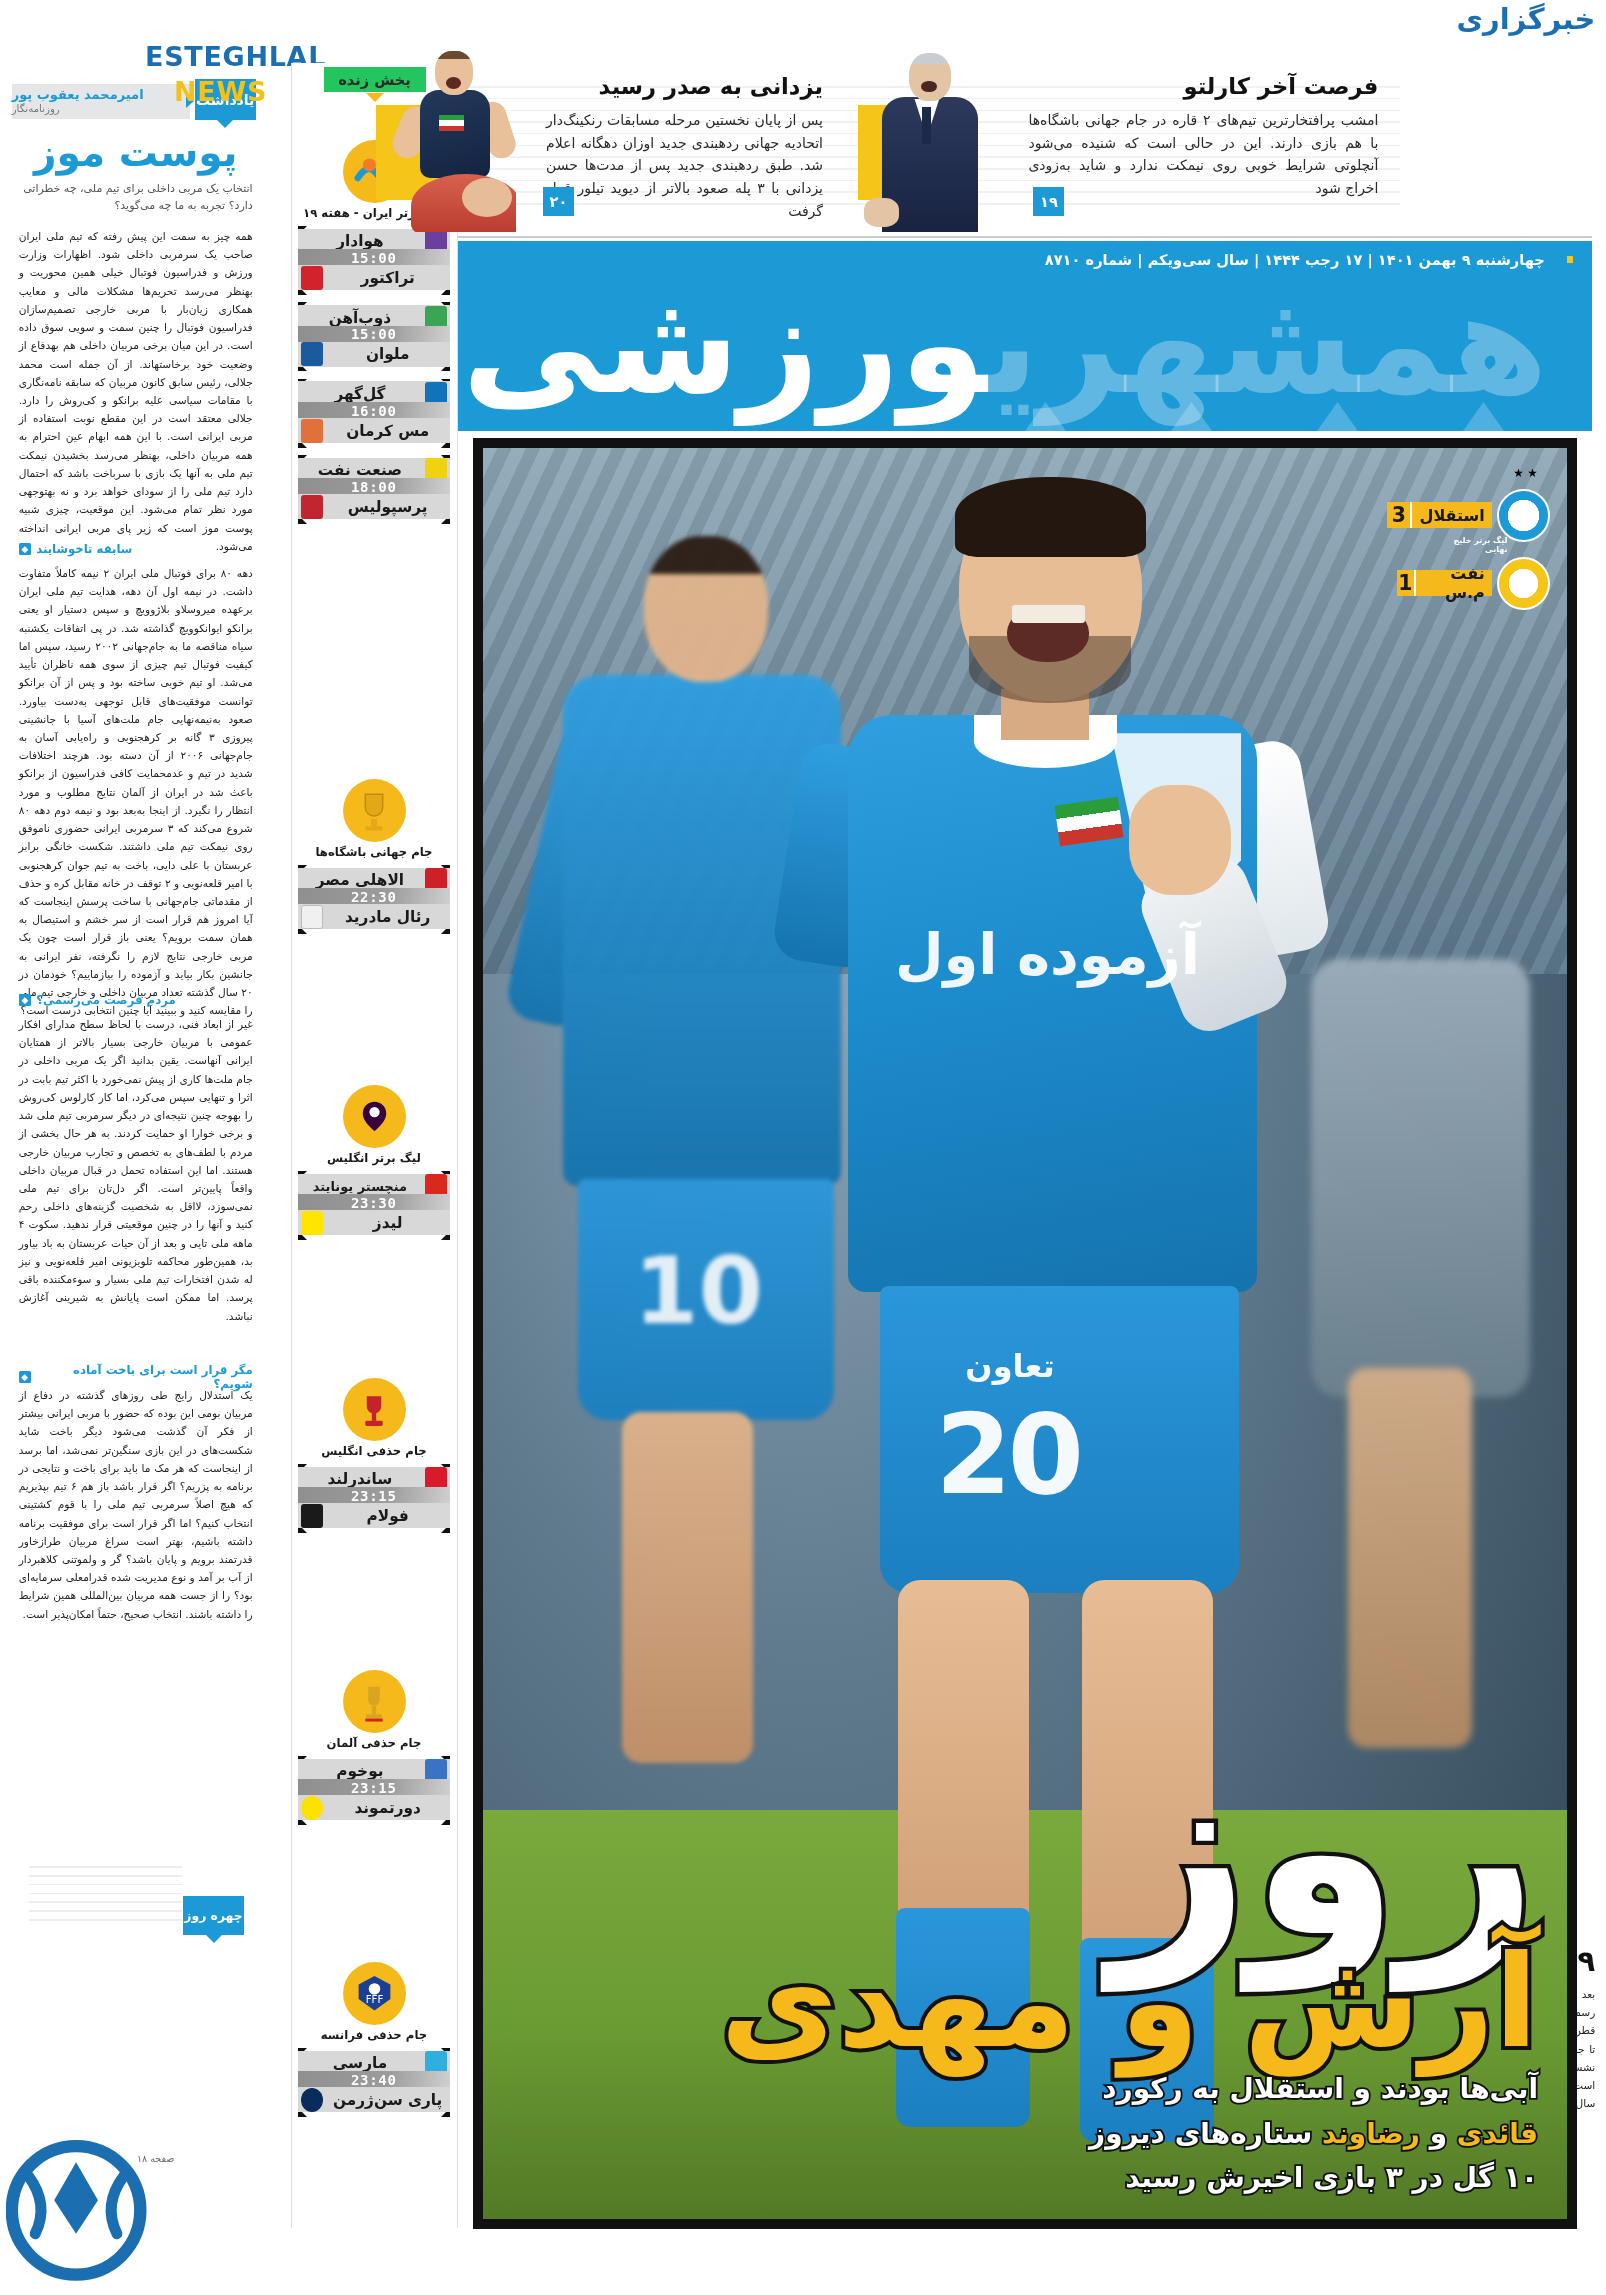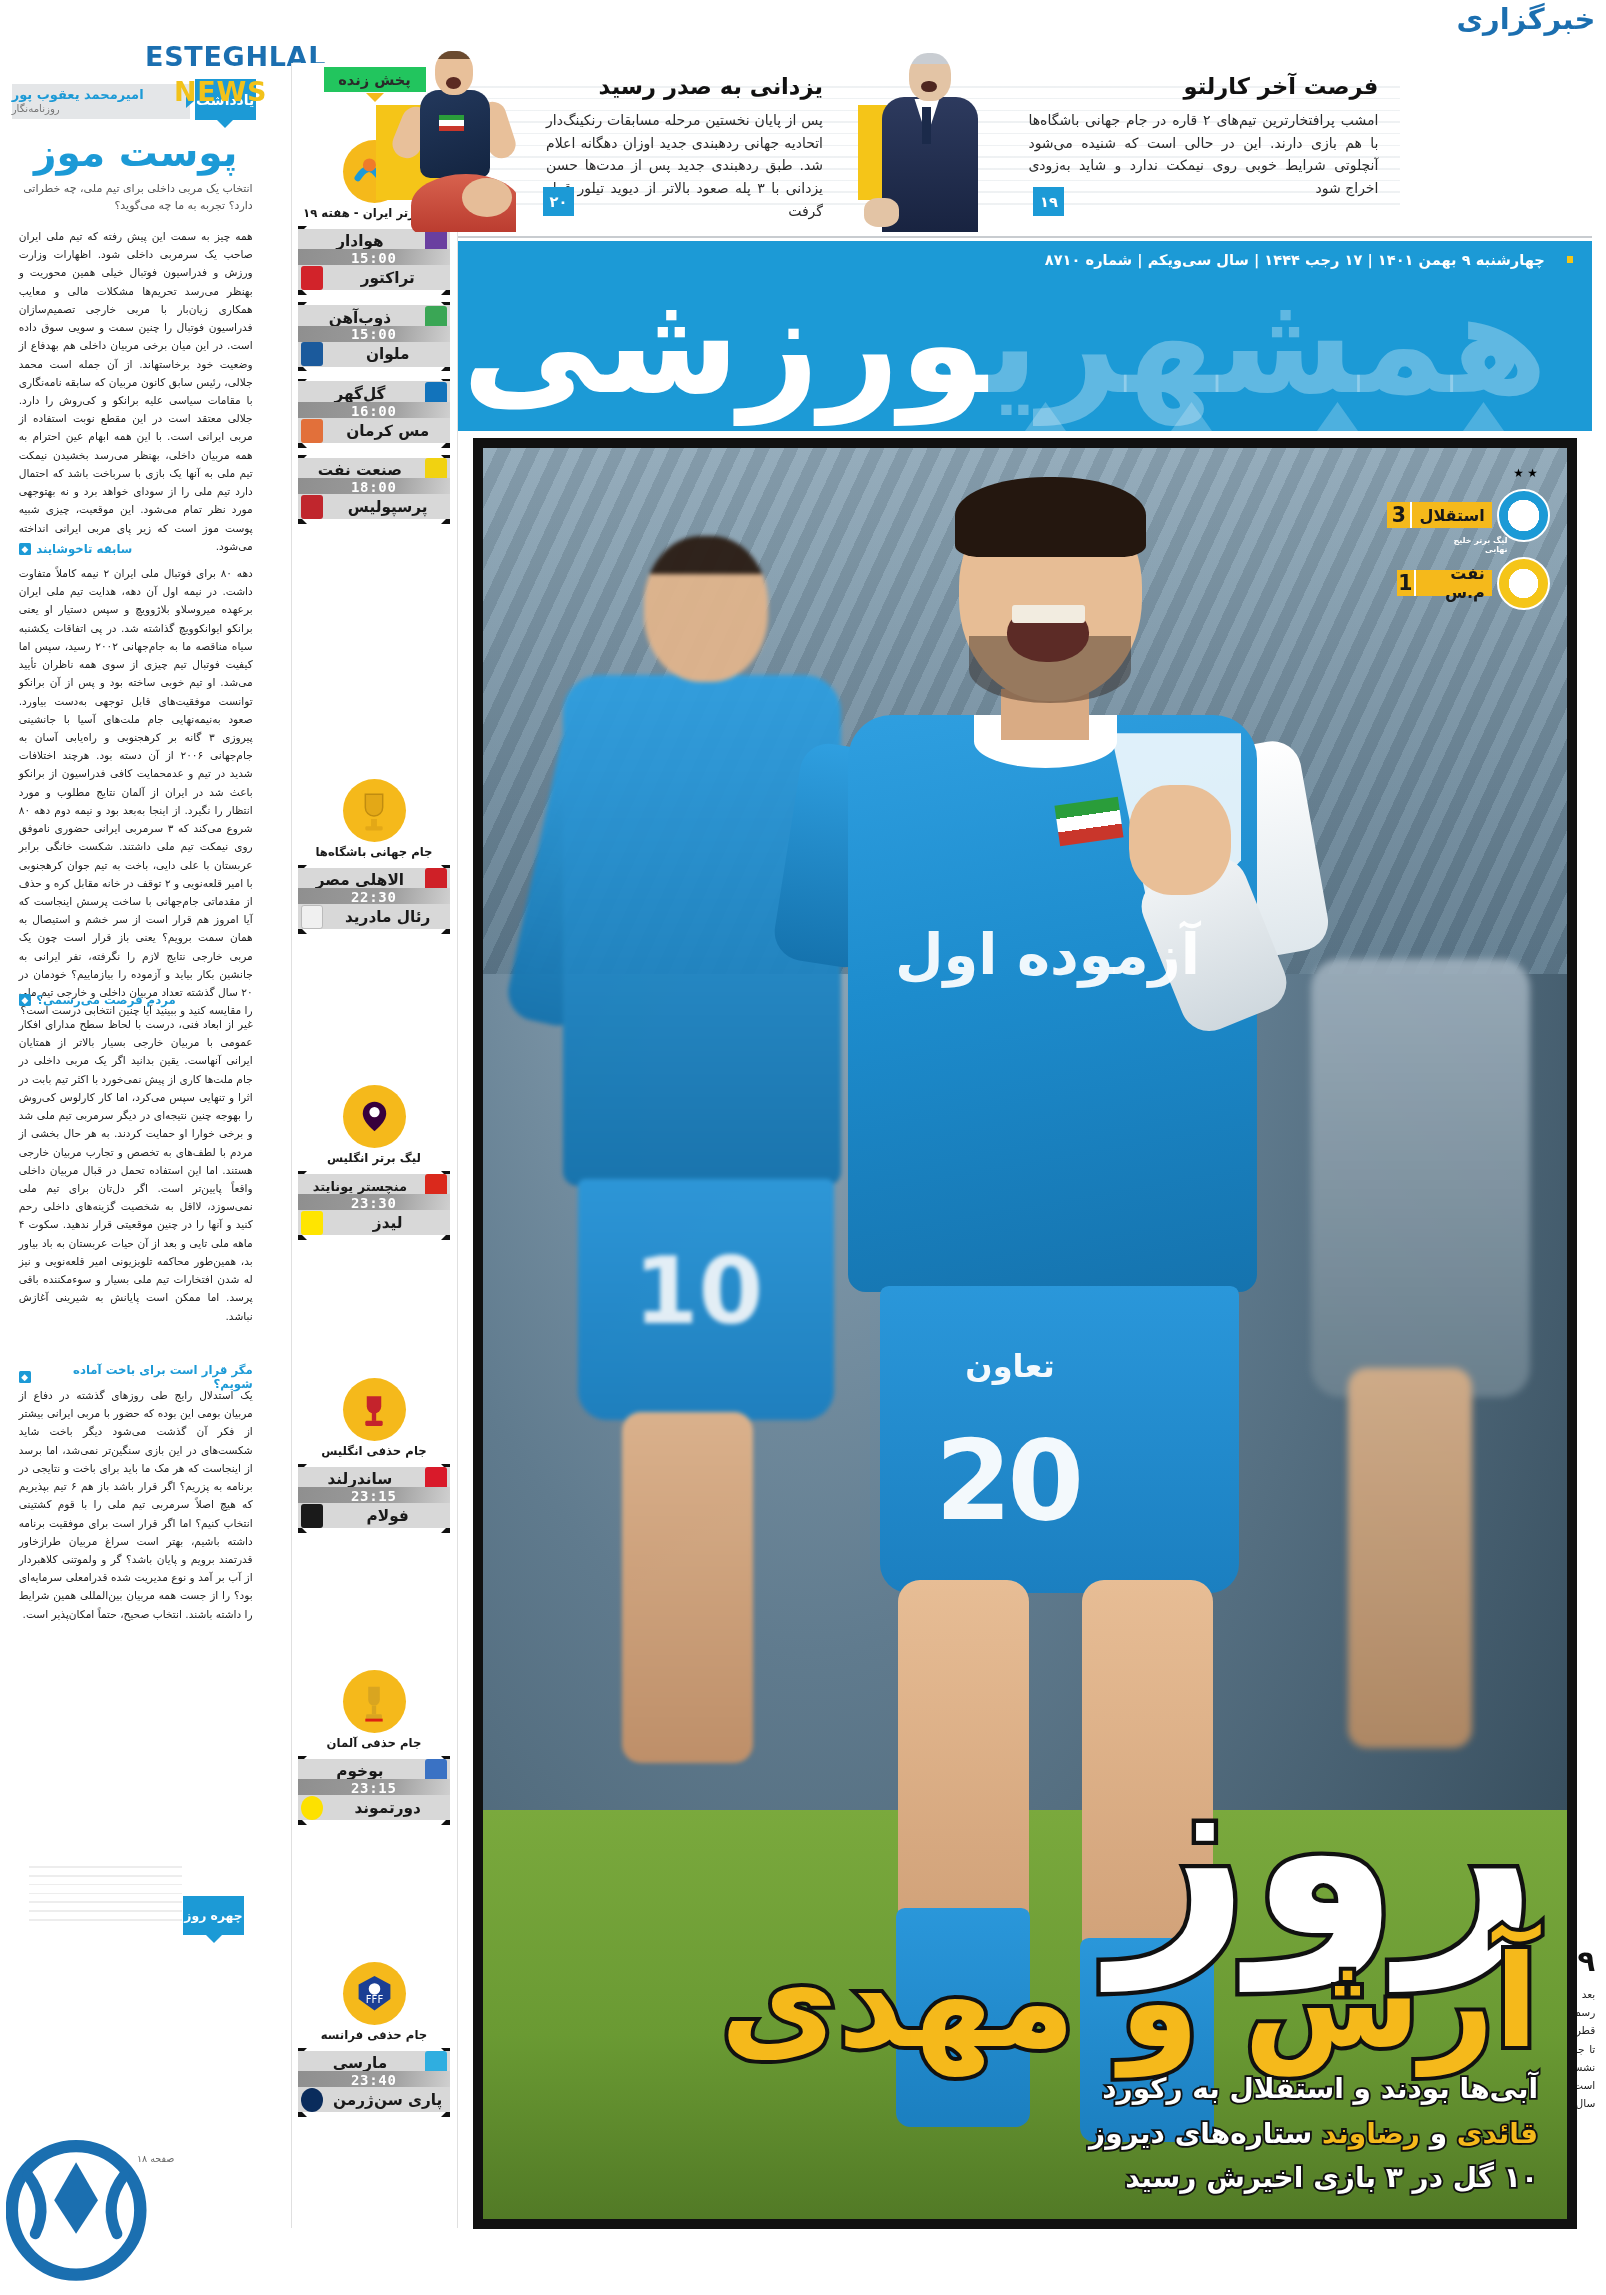--- a/index.html
+++ b/index.html
@@ -364,21 +364,21 @@
     font-size: 56px; font-weight: bold; color: rgba(255,255,255,.93);
     letter-spacing: -2.2px;
   }
   .p-shorts { position:absolute; left: 178px; top: 831px; width: 359px; height: 307px;
     background: linear-gradient(#2a97da,#1b7fc0); border-radius: 8.8px 8.8px 29px 29px; }
   .p-shorts-txt {
     position:absolute; left: 191px; top: 892px; width: 234px; text-align:center;
     direction: rtl; font-size: 32px; font-weight: bold; color: rgba(255,255,255,.95);
   }
   .p-num {
-    position:absolute; left: 196px; top: 962px; width: 219px; text-align:center;
+    position:absolute; left: 196px; top: 936px; width: 219px; text-align:center;
     font-size: 110px; font-weight: bold; color: rgba(255,255,255,.95);
     letter-spacing: -4.4px;
   }
   .p-legL { position:absolute; left: 196px; top: 1125px; width: 131px; height: 380px;
     background: linear-gradient(#e7bd95,#cf9f76); border-radius: 22px; }
   .p-legR { position:absolute; left: 380px; top: 1125px; width: 131px; height: 409px;
     background: linear-gradient(#e7bd95,#cf9f76); border-radius: 22px; }
   .p-sockL { position:absolute; left: 194px; top: 1453px; width: 134px; height: 219px;
     background: linear-gradient(#2a97da,#1b7fc0); border-radius: 8.8px 8.8px 14.6px 14.6px; }
   .p-sockR { position:absolute; left: 378px; top: 1483px; width: 134px; height: 204px;

